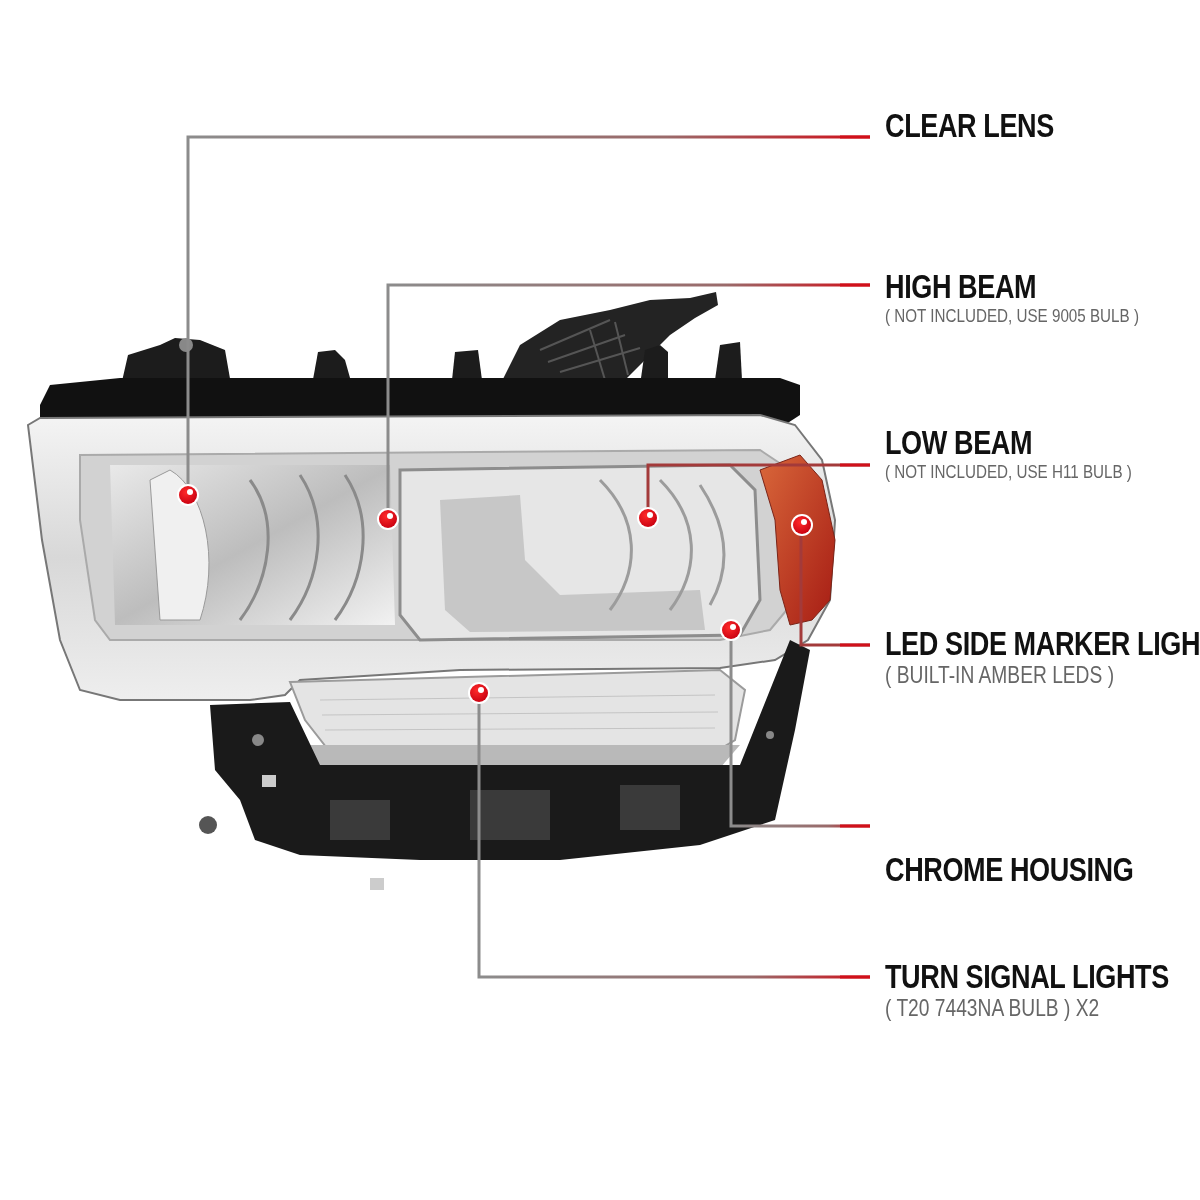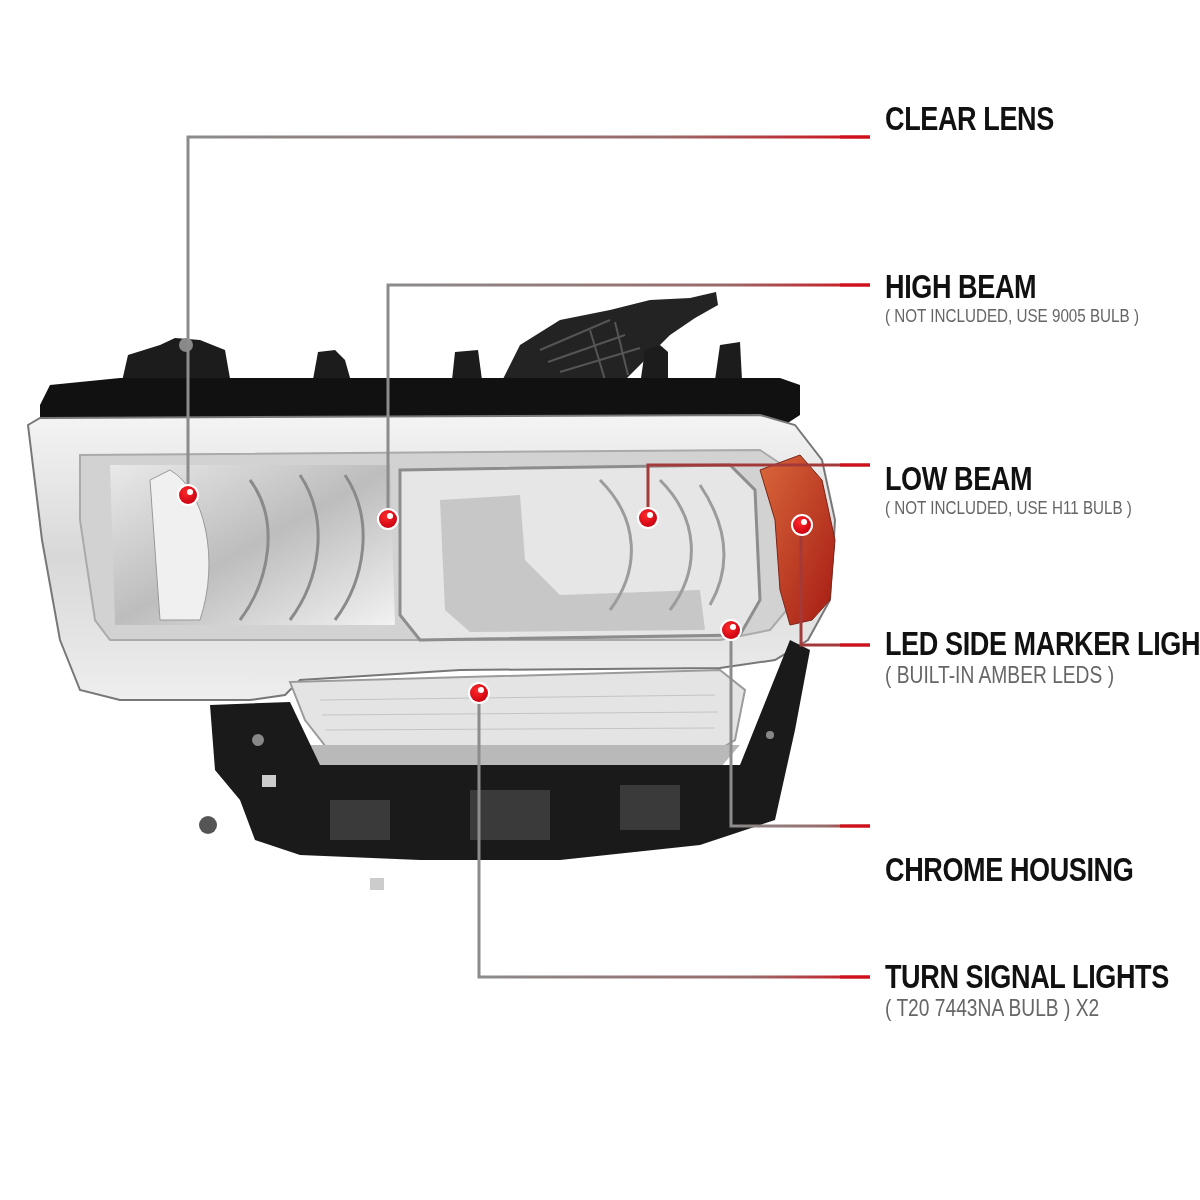--- a/index.html
+++ b/index.html
@@ -147,30 +147,30 @@
         <circle cx="733" cy="627" r="3" fill="#fff"></circle>
     </g>
     <g>
       <circle cx="479" cy="693" r="11" fill="#fff"></circle>
         <circle cx="479" cy="693" r="9" fill="url(#dotGrad)"></circle>
         <circle cx="481" cy="690" r="3" fill="#fff"></circle>
     </g>
   </g>
 </svg>
 
-<div class="label" style="top:102px;">
+<div class="label" style="top:109px;">
   <span class="title">CLEAR LENS</span>
 </div>
 
 <div class="label" style="top:270px;">
   <span class="title">HIGH BEAM</span>
   <span class="sub">( NOT INCLUDED, USE  9005  BULB )</span>
 </div>
 
-<div class="label" style="top:462px;">
+<div class="label" style="top:426px;">
   <span class="title">LOW BEAM</span>
   <span class="sub">( NOT INCLUDED, USE  H11  BULB )</span>
 </div>
 
 <div class="label" style="top:627px;">
   <span class="title">LED SIDE MARKER LIGHT</span>
   <span class="sub big">( BUILT-IN AMBER LEDS )</span>
 </div>
 
 <div class="label" style="top:853px;">

